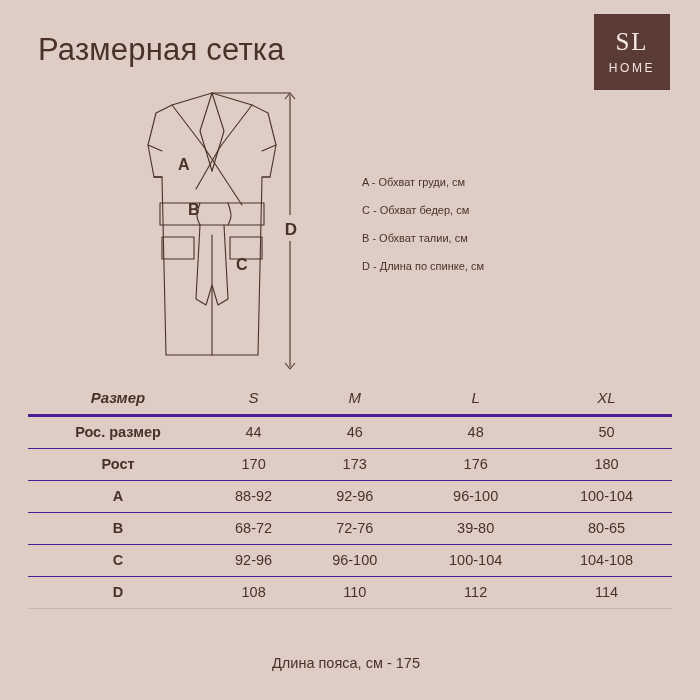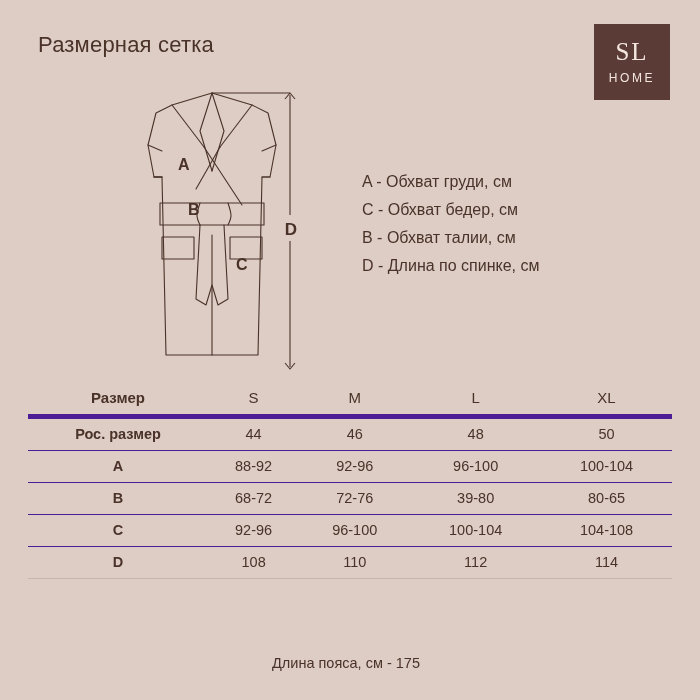--- a/index.html
+++ b/index.html
@@ -17,30 +17,30 @@
     position: relative;
     width: 700px;
     height: 700px;
   }
 
   
   .title {
     position: absolute;
     left: 38px;
     top: 32px;
-    font-size: 22px;
+    font-size: 31px;
     font-weight: 400;
     color: #4a3228;
     letter-spacing: 0.2px;
     white-space: nowrap;
   }
   .logo {
     position: absolute;
     right: 30px;
-    top: 24px;
+    top: 14px;
     width: 76px;
     height: 76px;
     background: #5b3b35;
     display: flex;
     flex-direction: column;
     align-items: center;
     justify-content: center;
   }
   .logo-mark {
     color: #f3e7e0;
@@ -64,21 +64,21 @@
     top: 85px;
     width: 230px;
     height: 290px;
   }
   .illustration svg { display: block; }
 
   .legend {
     position: absolute;
     left: 362px;
     top: 168px;
-    font-size: 16px;
+    font-size: 11px;
     line-height: 28px;
     color: #4a3228;
   }
   .legend div { white-space: nowrap; }
 
   
   .table-wrap {
     position: absolute;
     left: 28px;
     top: 382px;
@@ -89,21 +89,21 @@
     border-collapse: collapse;
     font-size: 14.5px;
     color: #4a3228;
   }
   table td, table th {
     text-align: center;
     padding: 7px 0 8px 0;
     font-weight: 400;
     border-bottom: 1px solid #4c1d95;
   }
-  thead th { border-bottom: 5px solid #4c1d95; }
+  thead th { border-bottom: 3px solid #4c1d95; font-style: italic; }
   .col-label {
     width: 180px;
     font-weight: bold;
   }
   thead th.col-label { font-weight: bold; font-size: 15px; }
   thead th.size-head { font-size: 15px; }
   tbody tr td:first-child { font-weight: bold; }
   tbody tr:last-child td { border-bottom: 1px solid #c9b6ab; }
 
   .footnote {
@@ -196,20 +196,27 @@
       </thead>
       <tbody>
         <tr>
           <td class="col-label">Рос. размер</td>
           <td>44</td>
           <td>46</td>
           <td>48</td>
           <td>50</td>
         </tr>
         <tr>
+          <td class="col-label">Рост</td>
+          <td>170</td>
+          <td>173</td>
+          <td>176</td>
+          <td>180</td>
+        </tr>
+        <tr>
           <td class="col-label">A</td>
           <td>88-92</td>
           <td>92-96</td>
           <td>96-100</td>
           <td>100-104</td>
         </tr>
         <tr>
           <td class="col-label">B</td>
           <td>68-72</td>
           <td>72-76</td>

